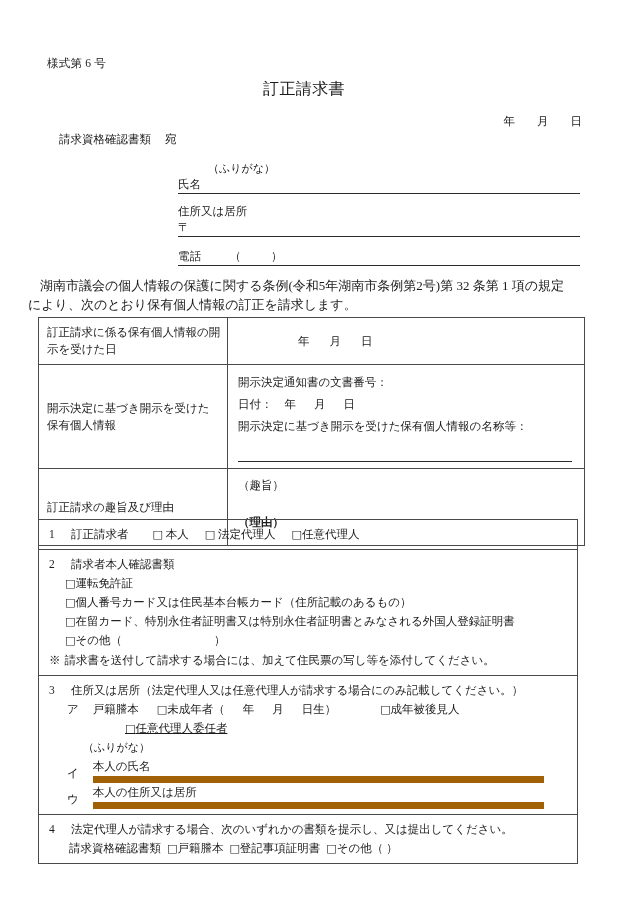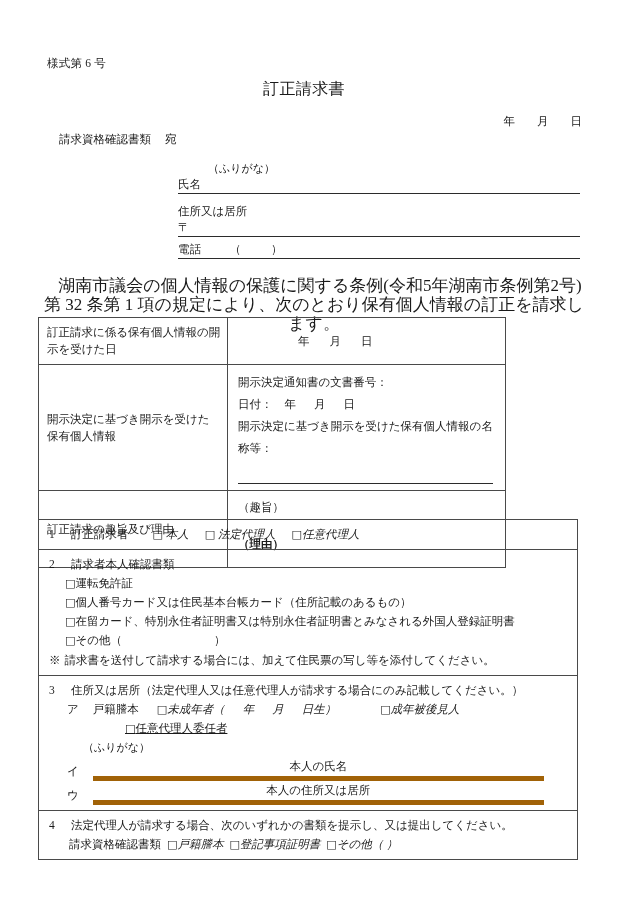--- a/index.html
+++ b/index.html
@@ -77,53 +77,52 @@
     align-items: center;
     border-bottom: 1px solid #2b2b2b;
     line-height: 16px;
     padding-bottom: 1px;
   }
   .ul-row .lbl { white-space: nowrap; }
   .plain-row {
     line-height: 16px;
     padding-top: 9px;
   }
-  .tel-row { margin-top: 4px; }
+  .tel-row { margin-top: 11px; }
   .tel-row .lbl { letter-spacing: 0.2px; }
   .tel-paren { display: inline-block; padding-left: 28px; }
   .tel-paren .inner { display: inline-block; width: 30px; }
 
   
   .statement {
     position: absolute;
-    left: 40px;
+    left: 28px;
     top: 276px;
     width: 548px;
-    font-size: 17px;
+    font-size: 13px;
     line-height: 19px;
     text-indent: 12px;
-    text-align: center;
   }
 
   
   table.frm {
     position: absolute;
     border-collapse: collapse;
     font-size: 11.5px;
     table-layout: fixed;
   }
   table.frm td {
     border: 1px solid #4a4a4a;
     vertical-align: middle;
     padding: 0;
   }
   #table-info {
     left: 38px;
     top: 317px;
-    width: 468px;
+    width: 547px;
     padding-left: 45px;
   }
   #table-info .lbl-cell {
     width: 174px;
     padding: 6px 6px 6px 8px;
     line-height: 17px;
   }
   #table-info .val-cell {
     padding: 6px 8px 6px 10px;
     line-height: 17px;
@@ -148,42 +147,41 @@
     left: 38px;
     top: 519px;
     width: 540px;
   }
   #table-check td {
     padding: 5px 8px 5px 10px;
     line-height: 19px;
   }
   .sec-head { white-space: nowrap; }
   .sec-head .num { display: inline-block; width: 22px; }
-  .opt { display: inline-block; font-style: italic; }
+  .opt { display: inline-block; }
   .opt-gap-a { display: inline-block; width: 24px; }
   .opt-gap-b { display: inline-block; width: 16px; }
   .cbx { font-family: "DejaVu Sans", sans-serif; font-size: 11px; }
   .sub-item { padding-left: 16px; }
   .note-line { padding-top: 1px; }
   .note-line .mk { display: inline-block; padding-right: 4px; }
 
   .s3-line { white-space: nowrap; }
   .s3-indent-1 { padding-left: 18px; }
   .s3-indent-2 { padding-left: 76px; text-decoration: underline; }
   .s3-indent-f { padding-left: 34px; font-size: 11px; }
   .s3-gap-1 { display: inline-block; width: 14px; }
   .s3-gap-2 { display: inline-block; width: 18px; }
   .s3-gap-3 { display: inline-block; width: 44px; }
   .s3-d { display: inline-block; width: 18px; }
   .s3-ul {
     display: inline-block;
-    border-bottom: 5px solid #a16207;
+    border-bottom: 7px solid #a16207;
     width: 451px;
     vertical-align: bottom;
-    text-align: center;
   }
   .s3-ul .t { display: inline-block; }
   .s4-sub { padding-left: 20px; white-space: nowrap; }
   .s4-gap { display: inline-block; width: 6px; }
 </style>
 </head>
 <body>
 
 <div class="page">
 

